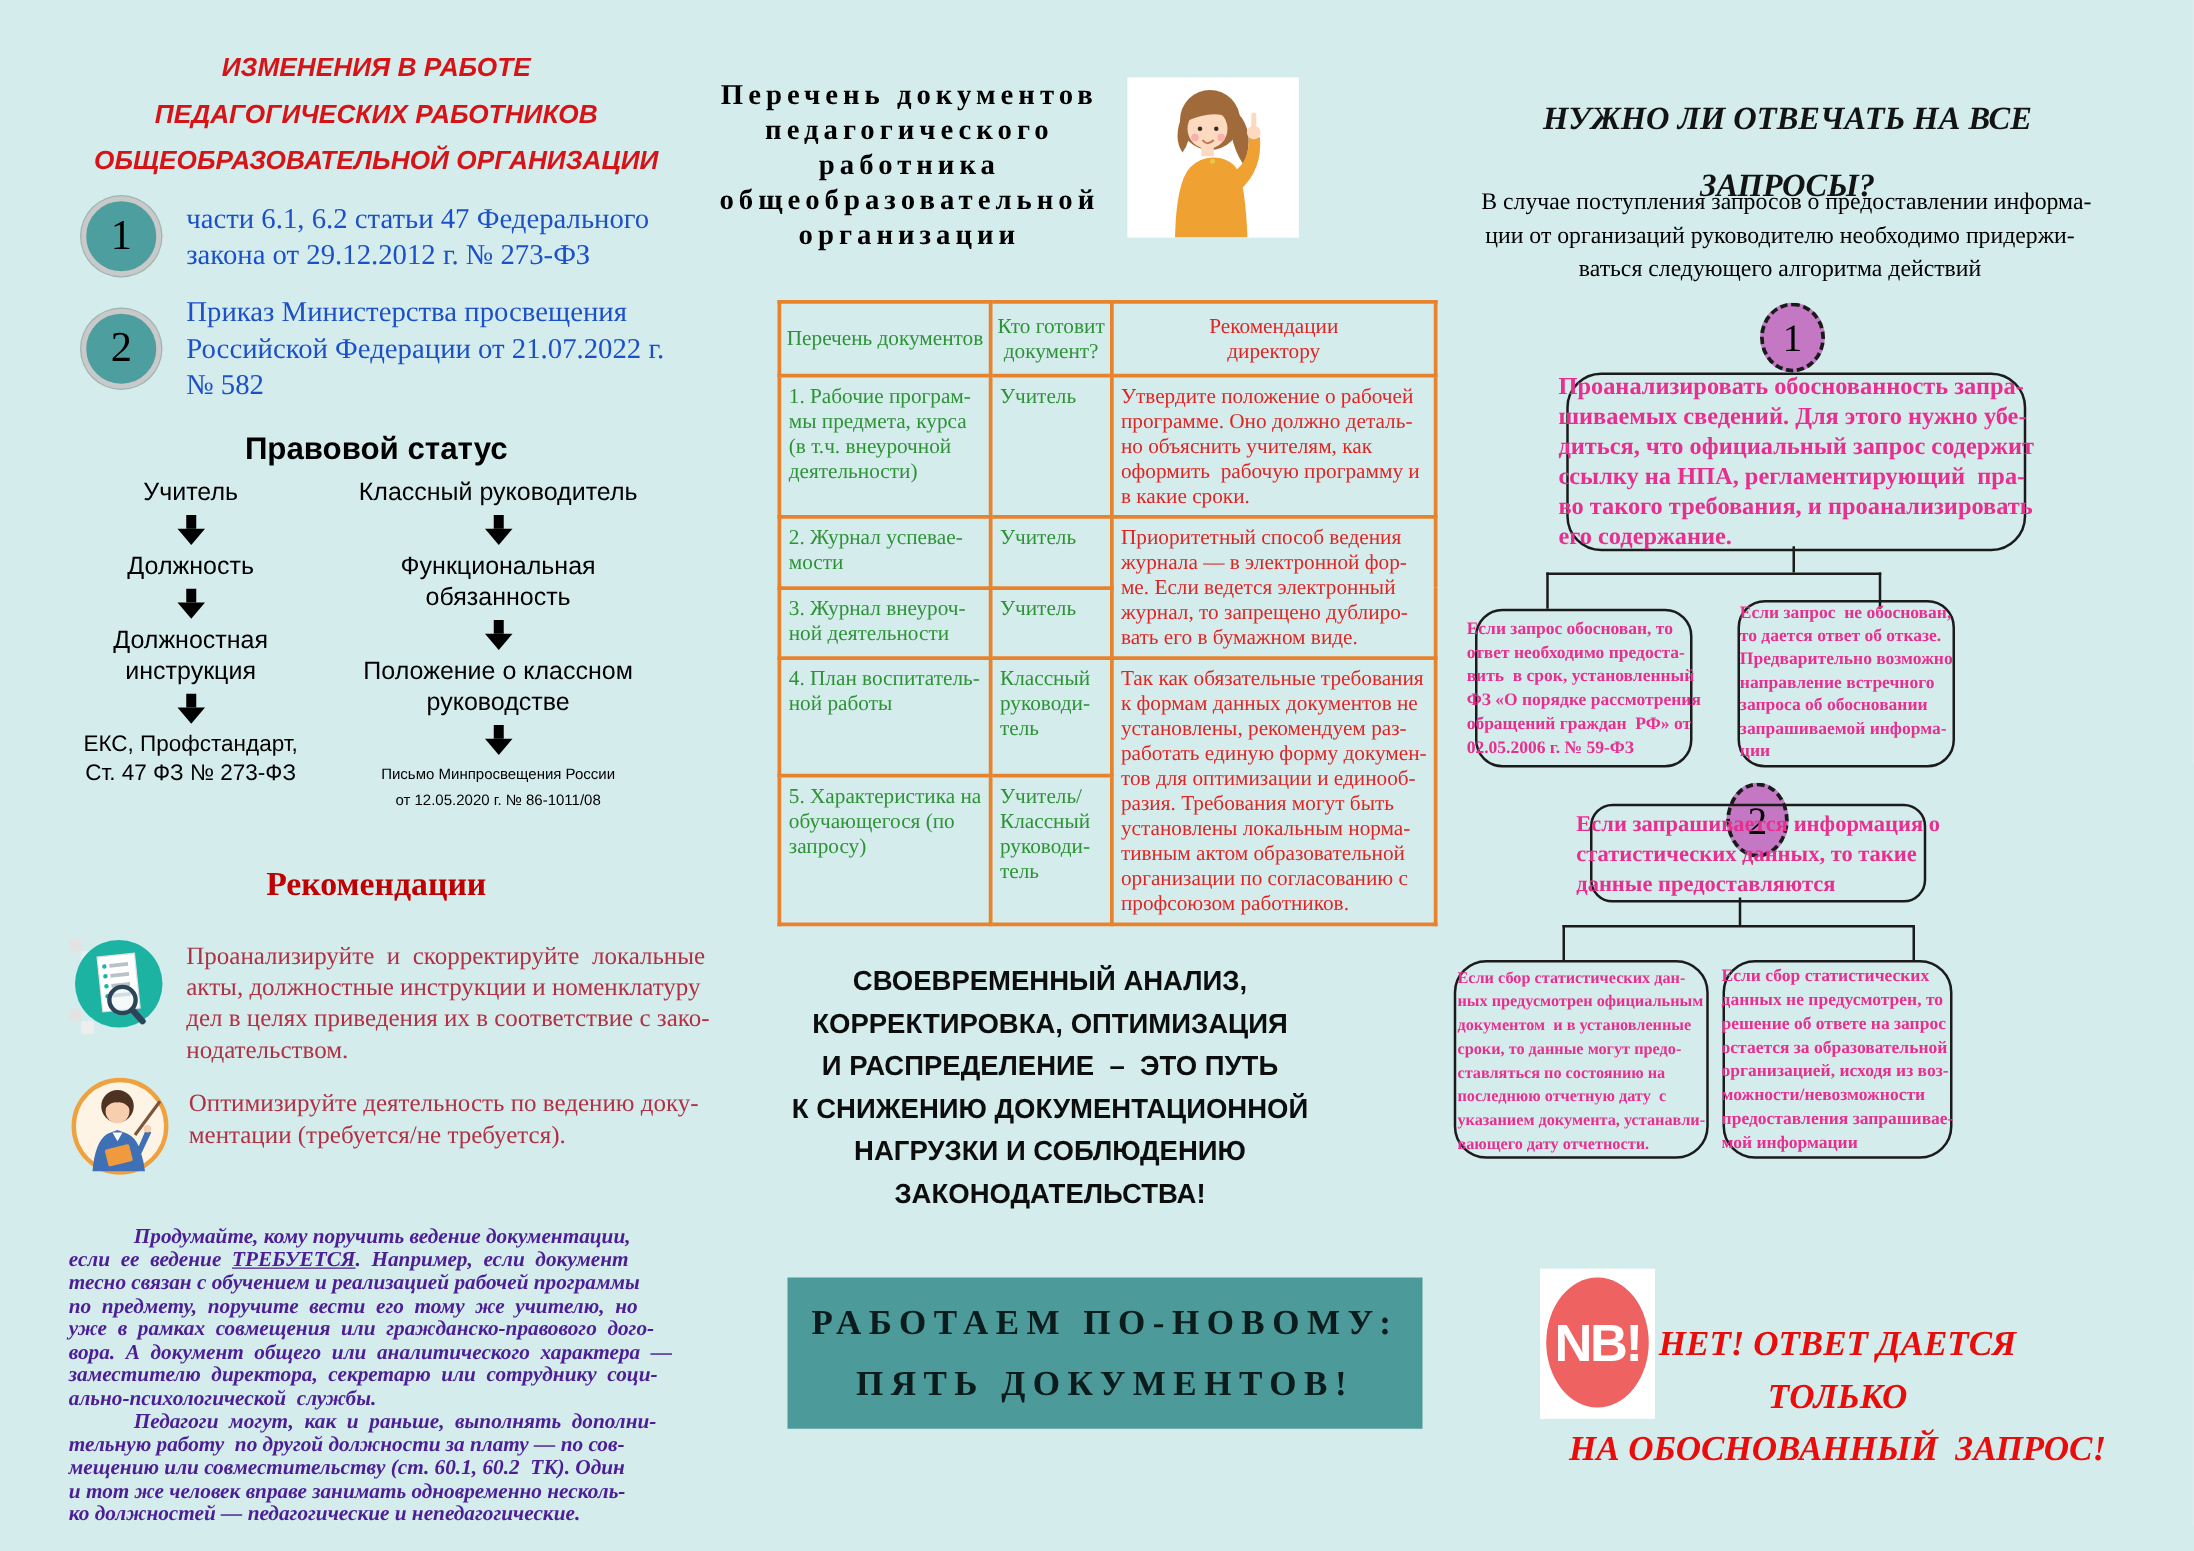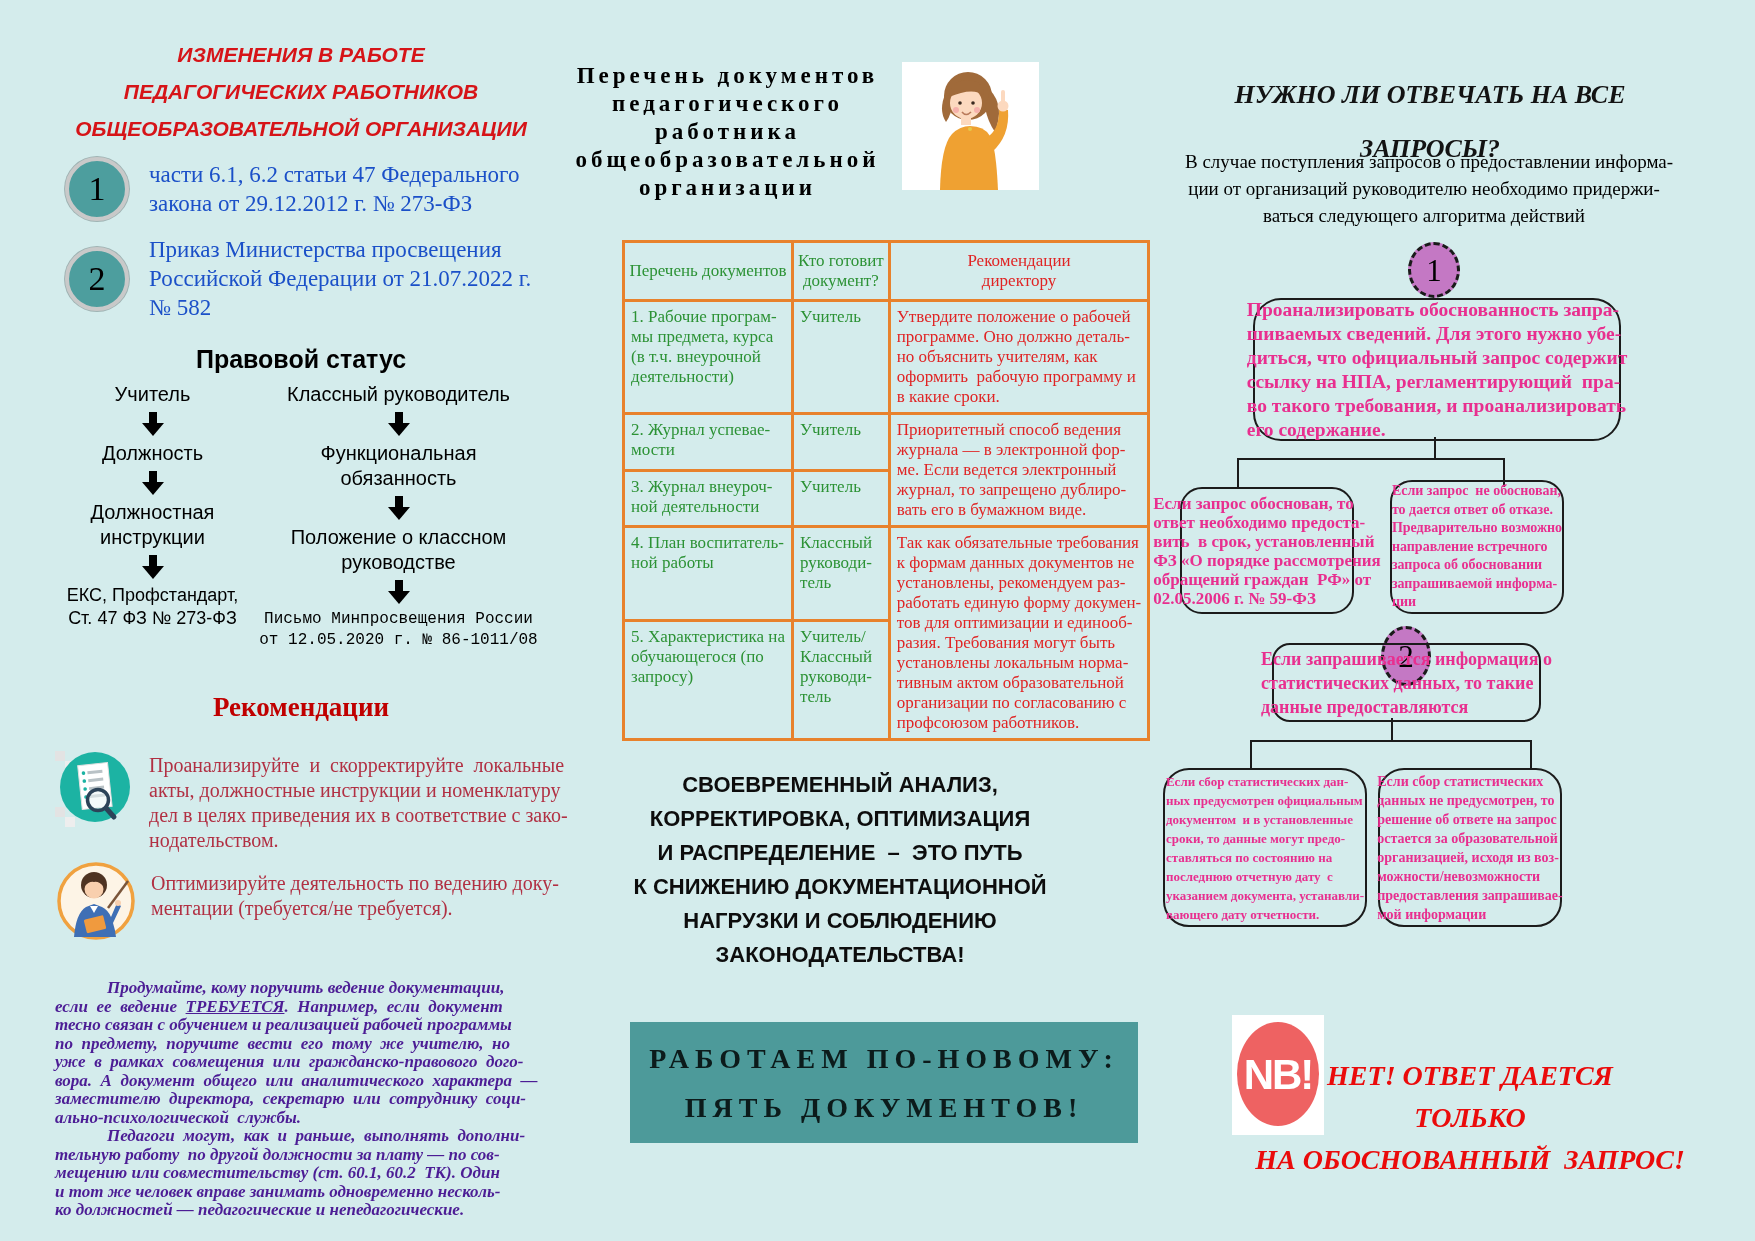--- a/index.html
+++ b/index.html
@@ -19,21 +19,21 @@
     background:#4d9e9e; border:4px solid #c9c9c9; box-shadow:0 0 0 1px #9fb3b3;
     display:flex; align-items:center; justify-content:center;
     font:400 34px/1 "Liberation Serif",serif; color:#000;
   }
   .l-item-text { font:400 23px/29px "Liberation Serif",serif; color:#1b50c8; white-space:pre; }
   .l-status-h { margin-top:22px; text-align:center; font:700 25px/30px "Liberation Sans",sans-serif; }
   .l-flow { display:grid; grid-template-columns:195px 297px; margin-top:8px; }
   .flow-col { display:flex; flex-direction:column; align-items:center; }
   .flow-item { font:400 20px/25px "Liberation Sans",sans-serif; text-align:center; white-space:pre; }
   .flow-item.sm1 { font-size:18px; line-height:23px; }
-  .flow-item.sm2 { font-size:16px; line-height:21px;font-family:Liberation Mono, monospace; }
+  .flow-item.sm2 { font-size:12px; line-height:21px; }
   .barrow { width:22px; height:24px; margin:5px auto; position:relative; }
   .barrow::before { content:""; position:absolute; left:7px; top:0; width:8px; height:11px; background:#000; }
   .barrow::after { content:""; position:absolute; left:0; top:11px; border-left:11px solid transparent; border-right:11px solid transparent; border-top:13px solid #000; }
   .l-rec-h { margin-top:40px; text-align:center; font:700 27px/32px "Liberation Serif",serif; color:#c00000; }
   .l-rec { display:flex; gap:14px; margin-top:22px; align-items:flex-start; }
   .l-rec.second { margin-top:4px; }
   .l-rec-icon { flex:0 0 auto; }
   .l-rec-text { font:400 20px/25px "Liberation Serif",serif; color:#b13043; white-space:pre; padding-top:8px; }
   .l-rec.second .l-rec-text { padding-top:14px; }
   .l-para-wrap { margin-top:32px; font:italic 700 17px/18.5px "Liberation Serif",serif; color:#4c1d95; }
@@ -55,21 +55,21 @@
 
   
   .col-right { position:absolute; left:1100px; top:0; width:655px; height:1241px; }
   .r-title { position:absolute; left:55px; top:68px; width:550px; text-align:center; font:italic 700 26px/54px "Liberation Serif",serif; color:#131313; white-space:pre; }
   .r-intro { position:absolute; left:85px; top:148px; width:478px; text-align:center; font:400 19px/27px "Liberation Serif",serif; white-space:pre; }
   .r-circle { position:absolute; border-radius:50%; background:#c478c4; border:3px dashed #1a1a1a; display:flex; align-items:center; justify-content:center; font:400 31px/1 "Liberation Serif",serif; }
   .r-c1 { left:308px; top:242px; width:46px; height:50px; }
   .r-c2 { left:281px; top:626px; width:44px; height:54px; }
   .r-box { position:absolute; border:2.5px solid #1b1b1b; border-radius:28px; color:#e82f8f; font-family:"Liberation Serif",serif; font-weight:700; text-align:left; white-space:pre; display:flex; align-items:center; justify-content:center; }
   .r-box1 { left:153px; top:298px; width:364px; height:139px; font-size:19.5px; line-height:24px; }
-  .r-s1l  { left:80px;  top:487px; width:170px; height:123px; font-size:17px; line-height:19px; border-radius:22px; }
+  .r-s1l  { left:80px;  top:487px; width:170px; height:123px; font-size:14px; line-height:19px; border-radius:22px; }
   .r-s1r  { left:290px; top:480px; width:170px; height:130px; font-size:14px; line-height:18.5px; border-radius:22px; }
   .r-box2 { left:160px; top:643px; width:265px; height:75px; font-size:18px; line-height:24px; border-radius:18px;margin-left:12px; }
   .r-s2l  { left:63px;  top:768px; width:200px; height:155px; font-size:13px; line-height:19px; border-radius:26px; }
   .r-s2r  { left:278px; top:768px; width:180px; height:155px; font-size:14px; line-height:19px; border-radius:26px; }
   .conn { position:absolute; background:#1b1b1b; }
   .f1v  { left:334px; top:437px; width:2px; height:21px; }
   .f1h  { left:137px; top:458px; width:268px; height:2px; }
   .f1vl { left:137px; top:458px; width:2px; height:29px; }
   .f1vr { left:403px; top:458px; width:2px; height:29px; }
   .f2v  { left:291px; top:718px; width:2px; height:22px; }
@@ -103,21 +103,21 @@
 
     <div class="l-status-h">Правовой статус</div>
 
     <div class="l-flow">
       <div class="flow-col">
         <div class="flow-item">Учитель</div>
         <div class="barrow"></div>
         <div class="flow-item">Должность</div>
         <div class="barrow"></div>
         <div class="flow-item">Должностная
-инструкции</div>
+инструкция</div>
         <div class="barrow"></div>
         <div class="flow-item sm1">ЕКС, Профстандарт,
 Ст. 47 ФЗ № 273-ФЗ</div>
       </div>
       <div class="flow-col">
         <div class="flow-item">Классный руководитель</div>
         <div class="barrow"></div>
         <div class="flow-item">Функциональная
 обязанность</div>
         <div class="barrow"></div>

